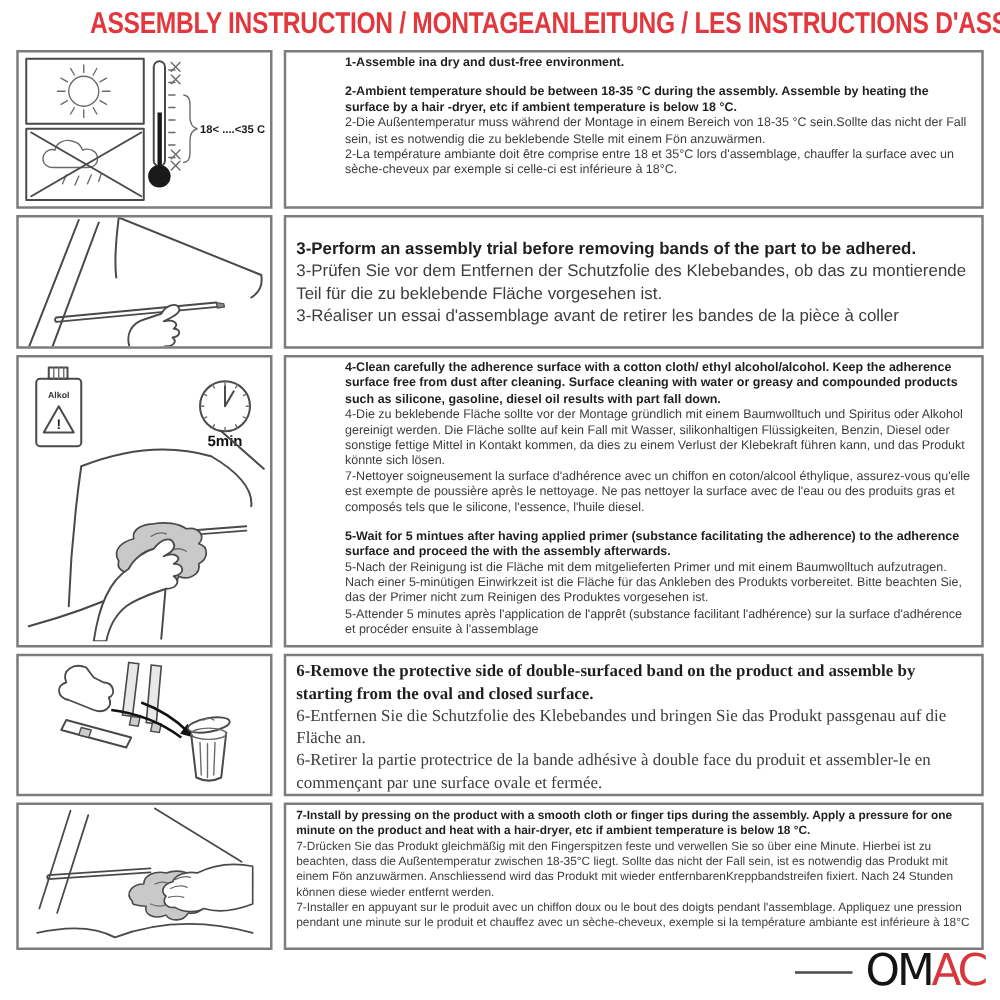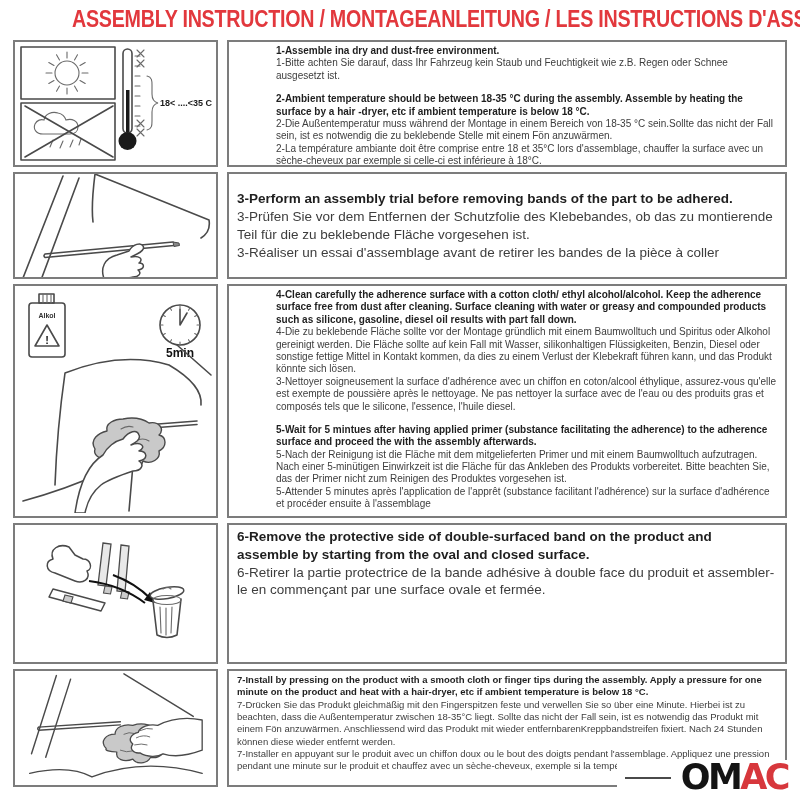--- a/index.html
+++ b/index.html
@@ -14,31 +14,31 @@
   }
   .row{display:flex;gap:9px;margin:0 13px 5px;}
   .cell{border:2px solid #7c7c7c;background:#fff;box-sizing:border-box;}
   .ill{flex:0 0 205px;width:205px;display:flex;align-items:center;justify-content:center;overflow:hidden;}
   .txt{flex:1;padding:3px 8px 2px;color:#3d3d3d;overflow:hidden;}
   .small{font-size:10px;line-height:1.24;padding-left:47px;}
   .tiny{font-size:9.5px;line-height:1.3;}
   .big{font-size:13.5px;line-height:1.32;}
   .en{font-weight:bold;color:#1f1f1f;}
   .gap{height:11px;}
-  .r1{height:127px;} .r2{height:107px;} .r3{height:234px;} .r4{height:141px;} .r5{height:118px;}
+  .r1{height:127px;} .r2{height:107px;} .r3{height:234px;} .r4{height:114px;font-family:Liberation Serif, serif;} .r5{height:118px;}
   .vcenter{display:flex;flex-direction:column;justify-content:center;}
   svg{display:block;}
   .sk{stroke:#4a4a4a;stroke-width:1.6;fill:none;stroke-linecap:round;stroke-linejoin:round;}
   .skthin{stroke:#6a6a6a;stroke-width:1.1;fill:none;stroke-linecap:round;}
   .skfill{stroke:#4a4a4a;stroke-width:1.5;fill:#ffffff;stroke-linejoin:round;}
   .cloth{stroke:#4a4a4a;stroke-width:1.4;fill:#c9c9c9;stroke-linejoin:round;}
   .ink{fill:#1a1a1a;}
   .logo{position:absolute;right:10px;bottom:5px;display:flex;align-items:center;background:#fff;padding:0 2px 0 8px;}
   .logo-dash{width:46px;height:2px;background:#4a4a4a;margin-right:10px;}
-  .logo-text{font-family:"DejaVu Sans",sans-serif;font-size:35px;font-weight:700;letter-spacing:-2.5px;line-height:1;}
+  .logo-text{font-family:"DejaVu Sans",sans-serif;font-size:35px;font-weight:400;letter-spacing:-2.5px;line-height:1;}
   .logo-black{color:#141414;} .logo-red{color:#d7373c;}
 </style>
 </head>
 <body>
 
 <div>
 
   <div class="page-title">ASSEMBLY INSTRUCTION / MONTAGEANLEITUNG / LES INSTRUCTIONS D'ASSEMBLAGE</div>
 
   <div class="row r1">
@@ -61,21 +61,20 @@
           <circle class="ink" cx="110.5" cy="97" r="9"></circle>
           <path class="skthin" d="M118,12h5 M118,22h5 M118,32h5 M118,42h5 M118,52h5 M118,62h5 M118,72h5 M118,82h5"></path>
           <path class="skthin" d="M120,6 l7,7 M127,6 l-7,7 M120,16 l7,7 M127,16 l-7,7 M120,76 l7,7 M127,76 l-7,7 M120,85 l7,7 M127,85 l-7,7"></path>
           <path class="skthin" d="M130,32 c5,1 5,5 5,9 v9 c0,5 2,8 6,9 c-4,1 -6,4 -6,9 v9 c0,4 0,8 -5,9"></path>
         </g>
         <text x="143" y="62" font-size="9" font-weight="bold" fill="#1a1a1a">18&lt; ....&lt;35 C</text>
       </svg>
     </div>
     <div class="cell txt small">
       <div class="en">1-Assemble ina dry and dust-free environment.</div>
-      <div>1-Bitte achten Sie darauf, dass Ihr Fahrzeug kein Staub und Feuchtigkeit wie z.B. Regen oder Schnee ausgesetzt ist.</div>
       <div class="gap"></div>
       <div class="en">2-Ambient temperature should be between 18-35 °C  during the assembly. Assemble by heating the surface by a hair -dryer, etc if ambient temperature is below 18 °C.</div>
       <div>2-Die Außentemperatur muss während der Montage in einem Bereich von 18-35 °C  sein.Sollte das nicht der Fall sein, ist es notwendig die zu beklebende Stelle mit einem Fön anzuwärmen.</div>
       <div>2-La température ambiante doit être comprise entre 18 et 35°C lors d'assemblage, chauffer la surface avec un sèche-cheveux par exemple si celle-ci est inférieure à 18°C.</div>
     </div>
   </div>
 
   <div class="row r2">
     <div class="cell ill">
       <svg width="197" height="111" viewBox="0 0 197 111">
@@ -121,21 +120,21 @@
           <path class="sk" d="M128,136 L180,132 M128,139.5 L180,135.5 M6,212 Q50,200 84,184 M118,152 L112,222"></path>
         </g>
         <path class="cloth" d="M78,160 c-6,-10 4,-16 12,-18 c-2,-8 8,-12 16,-12 c10,-2 20,0 26,4 c10,-2 16,6 10,12 c8,2 8,12 0,16 c2,8 -8,14 -16,10 c-2,8 -14,10 -18,4 c-10,6 -20,2 -18,-6 c-8,0 -14,-4 -12,-10 z"></path>
         <path class="skthin" d="M104,140 q6,-4 12,-2 M118,152 q8,-4 14,0 M98,160 q8,4 14,2"></path>
         <path class="skfill" d="M58,224 C62,196 70,176 86,166 C90,158 98,152 106,150 C112,142 120,140 122,146 C124,150 118,154 114,156 C124,152 130,158 122,162 C130,162 132,170 122,172 C128,176 124,182 116,182 C104,186 92,190 84,196 C74,204 70,214 68,224 Z"></path>
       </svg>
     </div>
     <div class="cell txt small">
       <div class="en">4-Clean carefully the adherence surface with a cotton cloth/ ethyl alcohol/alcohol. Keep the adherence surface free from dust after cleaning. Surface cleaning with water or greasy and compounded products such as silicone, gasoline, diesel oil results with part fall down.</div>
       <div>4-Die zu beklebende Fläche sollte vor der Montage gründlich mit einem Baumwolltuch und Spiritus oder Alkohol gereinigt werden. Die Fläche sollte auf kein Fall mit Wasser, silikonhaltigen Flüssigkeiten, Benzin, Diesel oder sonstige fettige Mittel in Kontakt kommen, da dies zu einem Verlust der Klebekraft führen kann, und das Produkt könnte sich lösen.</div>
-      <div>3-Nettoyer soigneusement la surface d'adhérence avec un chiffon en coton/alcool éthylique, assurez-vous qu'elle est exempte de poussière après le nettoyage. Ne pas nettoyer la surface avec de l'eau ou des produits gras et composés tels que le silicone, l'essence, l'huile diesel.</div>
+      <div>7-Nettoyer soigneusement la surface d'adhérence avec un chiffon en coton/alcool éthylique, assurez-vous qu'elle est exempte de poussière après le nettoyage. Ne pas nettoyer la surface avec de l'eau ou des produits gras et composés tels que le silicone, l'essence, l'huile diesel.</div>
       <div class="gap"></div>
       <div class="en">5-Wait for 5 mintues after having applied primer (substance facilitating the adherence) to the adherence surface and proceed the with the assembly afterwards.</div>
       <div>5-Nach der Reinigung ist die Fläche mit dem mitgelieferten Primer und mit einem Baumwolltuch aufzutragen. Nach einer 5-minütigen Einwirkzeit ist die Fläche für das Ankleben des Produkts vorbereitet. Bitte beachten Sie, das der Primer nicht zum Reinigen des Produktes vorgesehen ist.</div>
       <div>5-Attender 5 minutes après l'application de l'apprêt (substance facilitant l'adhérence) sur la surface d'adhérence et procéder ensuite à l'assemblage</div>
     </div>
   </div>
 
   <div class="row r4">
     <div class="cell ill">
       <svg width="197" height="105" viewBox="0 0 197 105">
@@ -157,20 +156,21 @@
           <ellipse class="skfill" cx="150" cy="52" rx="17" ry="5.5" transform="rotate(-10 150 52)"></ellipse>
           <path class="skthin" d="M146,48 q4,-3 8,0"></path>
           <path class="sk" d="M136,60 L140,94 Q150,99 160,94 L164,58"></path>
           <ellipse class="skthin" cx="150" cy="59" rx="14" ry="4.5"></ellipse>
           <path class="skthin" d="M143,66 l1,26 M149,67 l0,27 M155,66 l-1,26"></path>
         </g>
       </svg>
     </div>
     <div class="cell txt big">
       <div class="en">6-Remove the protective side of double-surfaced band on the product and assemble by starting from the oval and closed surface.</div>
+      <div>6-Entfernen Sie die Schutzfolie des Klebebandes und bringen Sie das Produkt passgenau auf die Fläche an.</div>
       <div>6-Retirer la partie protectrice de la bande adhésive à double face du produit et assembler-le en commençant par une surface ovale et fermée.</div>
     </div>
   </div>
 
   <div class="row r5">
     <div class="cell ill">
       <svg width="197" height="112" viewBox="0 0 197 126">
         <g>
           <path class="sk" d="M4,92 L32,4 M20,96 L48,8 M108,2 L186,50"></path>
           <path class="sk" d="M12,62 L104,56 M12,65.5 L104,59.5 M12,62 q-2,1.8 0,3.5"></path>

